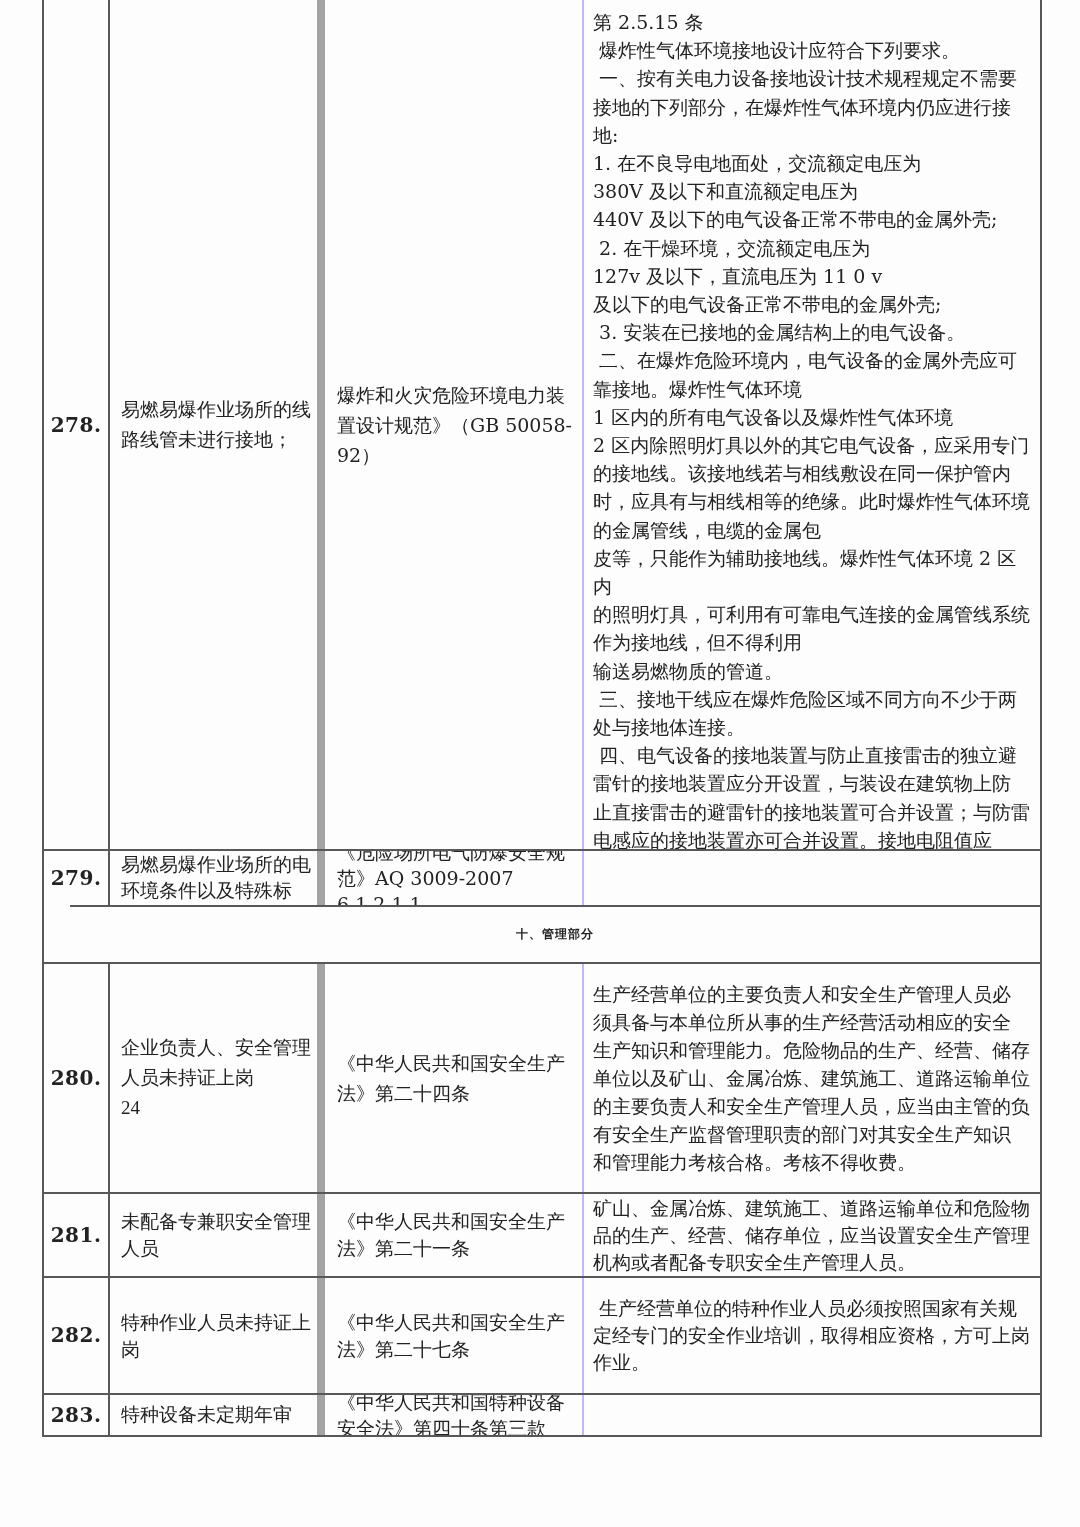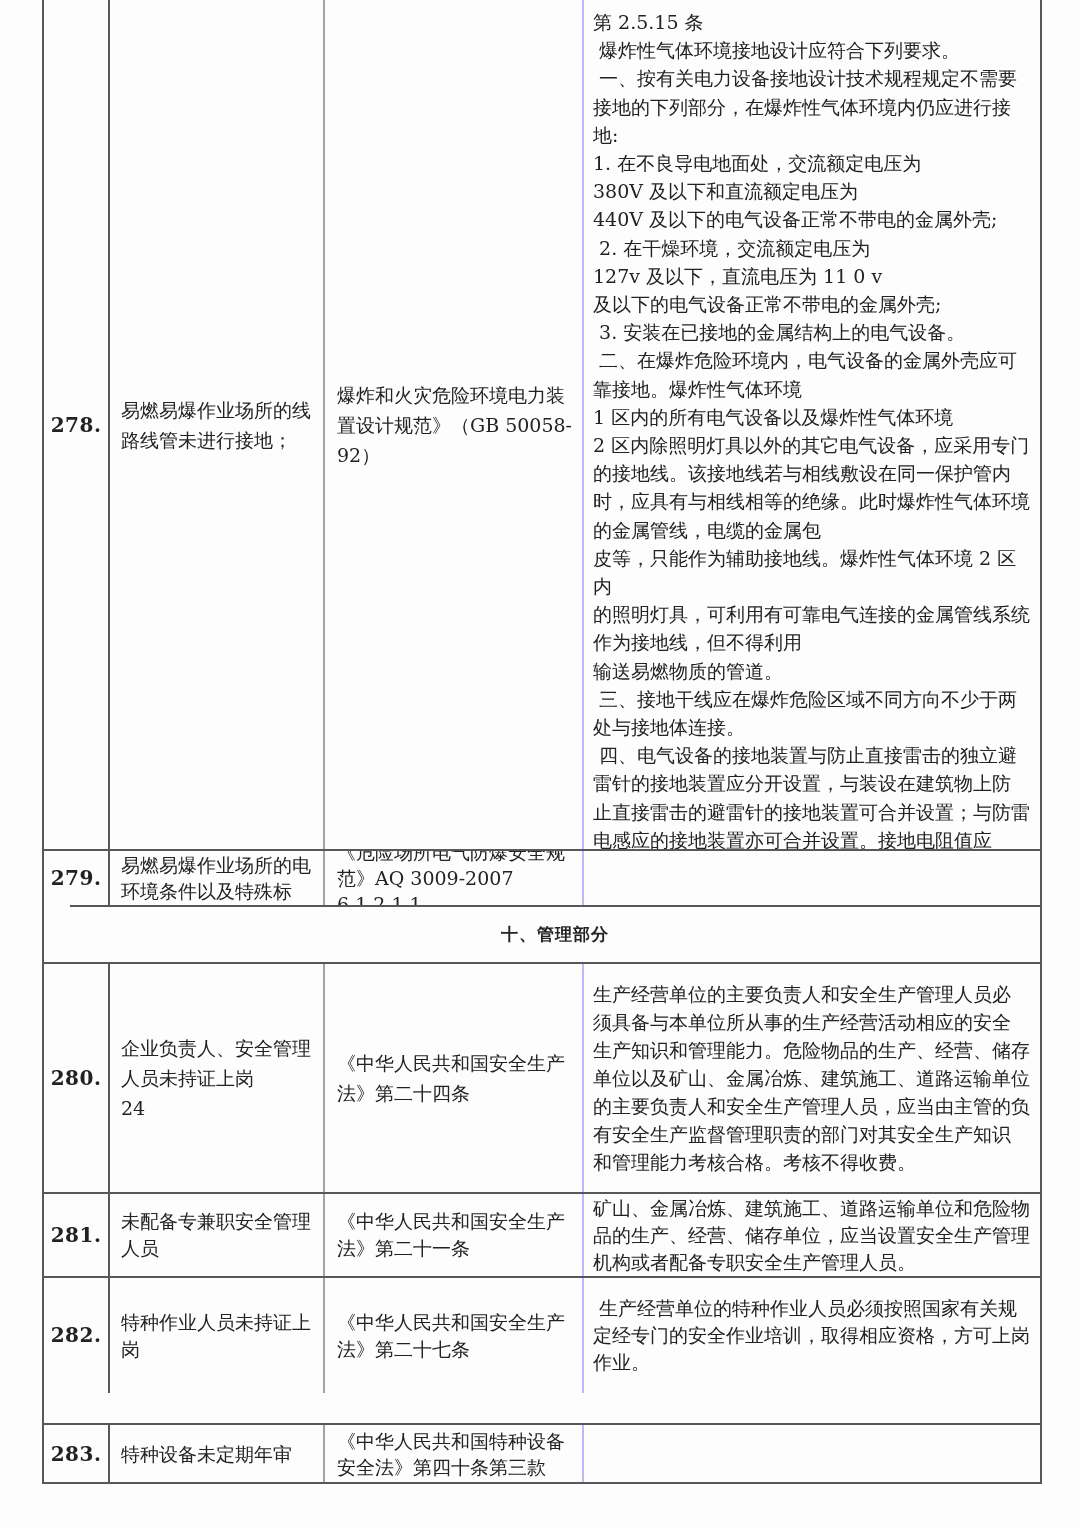--- a/index.html
+++ b/index.html
@@ -31,23 +31,24 @@
     white-space:pre-wrap;
     overflow:hidden;
   }
   .c1{
     border-right:2px solid #585858;
     display:flex;align-items:center;justify-content:center;
     font-weight:bold;font-size:20px;
     letter-spacing:0.5px;
   }
   .c2{
-    border-right:2px solid #a3a3a3;
+    border-right:8px solid #a3a3a3;
     display:flex;align-items:center;
     padding:2px 6px 2px 11px;
+    font-family:Liberation Serif, serif;
   }
   .c3{
     border-right:2px solid #c4b5fd;
     display:flex;align-items:center;
     padding:2px 6px 2px 12px;
   }
   .c4{
     display:flex;align-items:center;
     padding:2px 10px 2px 9px;
   }
@@ -58,25 +59,25 @@
   .r278 .c2,.r278 .c3{line-height:30px;}
   .r279{height:56px;}
   .r279 .cell{line-height:26px;}
   .rsection{height:57px;}
   .r280{height:230px;}
   .r280 .c2,.r280 .c3{line-height:30px;}
   .r281{height:84px;}
   .r281 .cell{line-height:27px;}
   .r282{height:117px;}
   .r282 .cell{line-height:27px;}
-  .r283{height:59px;margin-top:30px;}
+  .r283{height:42px;}
   .r283 .cell{line-height:26px;}
   .section-row{
     display:flex;align-items:center;justify-content:center;
-    font-weight:bold;font-size:17px;
+    font-weight:bold;font-size:12px;
     box-sizing:border-box;
     border-top:2px solid #585858;
     letter-spacing:1px;
     margin-left:26px;
   }
 </style>
 </head>
 <body>
 
 <div class="doc-table">

